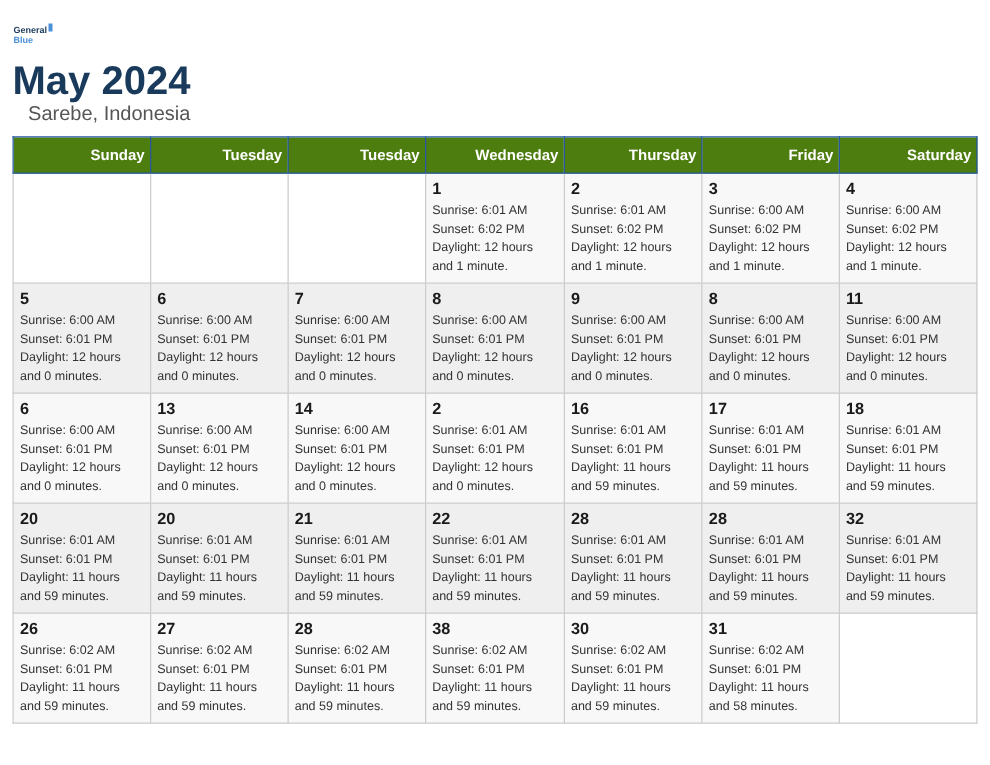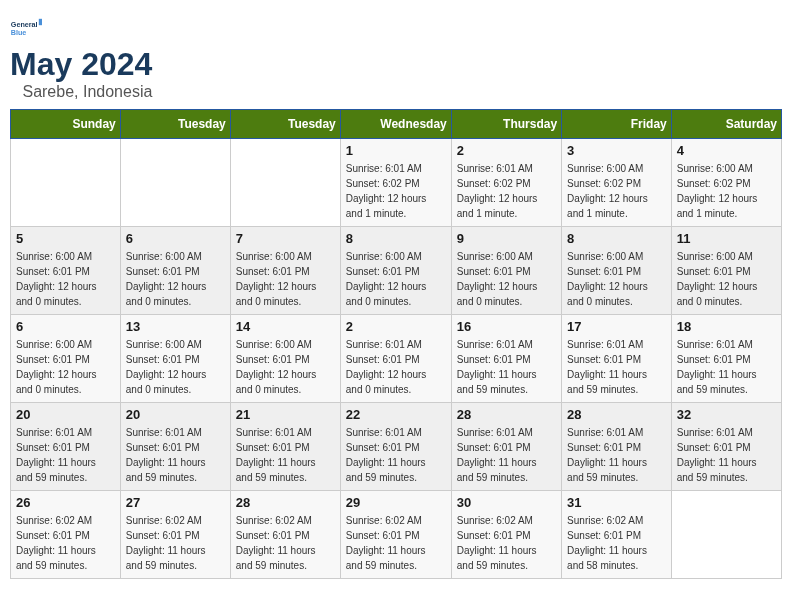--- a/index.html
+++ b/index.html
@@ -227,21 +227,21 @@
         </td>
         <td>
           <div class="day-num">27</div>
           <div class="day-info">Sunrise: 6:02 AM<br>Sunset: 6:01 PM<br>Daylight: 11 hours<br>and 59 minutes.</div>
         </td>
         <td>
           <div class="day-num">28</div>
           <div class="day-info">Sunrise: 6:02 AM<br>Sunset: 6:01 PM<br>Daylight: 11 hours<br>and 59 minutes.</div>
         </td>
         <td>
-          <div class="day-num">29</div>
+          <div class="day-num">38</div>
           <div class="day-info">Sunrise: 6:02 AM<br>Sunset: 6:01 PM<br>Daylight: 11 hours<br>and 59 minutes.</div>
         </td>
         <td>
           <div class="day-num">30</div>
           <div class="day-info">Sunrise: 6:02 AM<br>Sunset: 6:01 PM<br>Daylight: 11 hours<br>and 59 minutes.</div>
         </td>
         <td>
           <div class="day-num">31</div>
           <div class="day-info">Sunrise: 6:02 AM<br>Sunset: 6:01 PM<br>Daylight: 11 hours<br>and 58 minutes.</div>
         </td>

